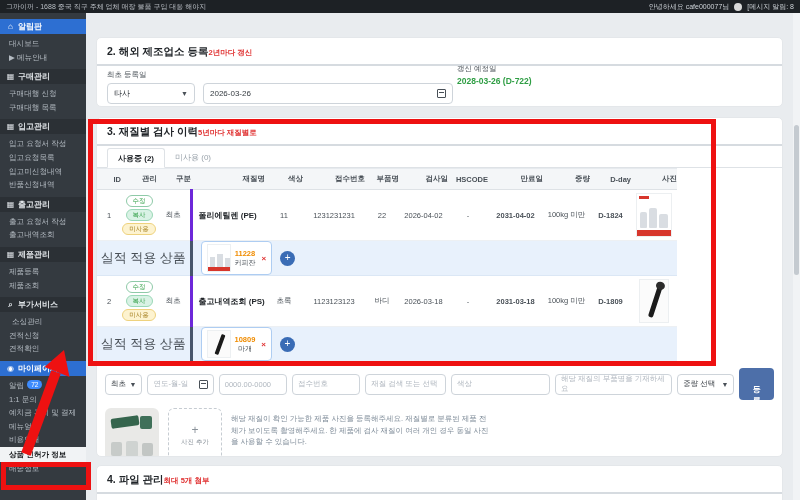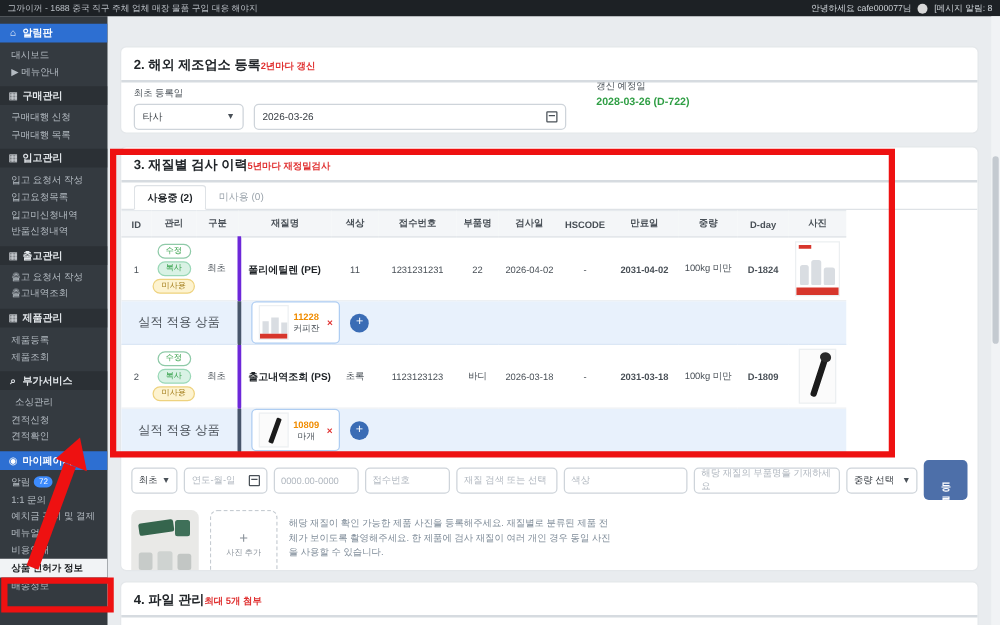--- a/index.html
+++ b/index.html
@@ -37,47 +37,47 @@
   
   .card2 { margin-top:24px; height:70px; position:relative; }
   .field-label { font-size:7.5px; color:#495057; margin:4px 0 3px; }
   .card2-form { padding:0 10px; display:flex; gap:8px; }
   .control { height:21px; border:1px solid #ced4da; border-radius:4px; background:#fff;
     font-size:8px; color:#343a40; display:flex; align-items:center; padding:0 6px; }
   .sel { justify-content:space-between; }
   .chev { color:#495057; font-size:7px; }
   .cal-icon { width:9px; height:9px; border:1px solid #495057; border-radius:1px; position:relative; margin-left:auto; }
   .cal-icon:before { content:""; position:absolute; left:1px; right:1px; top:2px; border-top:1px solid #495057; }
-  .renew-col { position:absolute; left:380px; top:26px; }
+  .renew-col { position:absolute; left:360px; top:26px; }
   .renew-value { font-size:8.5px; font-weight:bold; color:#2f9e44; }
 
   
   .card3 { margin-top:10px; height:340px; position:relative; overflow:hidden; }
   .tabs { display:flex; padding:2px 10px 0; border-bottom:1px solid #dee2e6; }
   .tab { font-size:8px; padding:4px 10px 3px; cursor:pointer; }
   .tab.on { border:1px solid #dee2e6; border-bottom:1px solid #fff; border-radius:3px 3px 0 0;
     margin-bottom:-1px; background:#fff; color:#212529; font-weight:bold; }
   .tab.off { color:#9aa3ab; }
 
   table.mat { border-collapse:collapse; table-layout:fixed; width:580px; }
   .mat th { background:#f4f6f8; font-size:7.5px; color:#495057; font-weight:bold; padding:5px 0;
-    border-top:1px solid #e6eaee; border-bottom:1px solid #dee2e6; }
+    border-top:1px solid #e6eaee; border-bottom:1px solid #dee2e6;text-align:right; }
   .mat td { font-size:7.5px; color:#495057; text-align:center; border-bottom:1px solid #edf0f3; vertical-align:middle; }
   .row-main td { height:51px; }
   td.mat-name { text-align:left; padding-left:6px; font-weight:bold; color:#212529; border-left:3px solid #6d28d9; font-size:8px; }
   .green { color:#2f9e44; font-weight:bold; }
   .red { color:#e03131; font-weight:bold; }
   .btn-stack { display:flex; flex-direction:column; gap:2px; align-items:center; }
   .pill { font-size:6.5px; line-height:10px; padding:0 6px; border-radius:7px; cursor:pointer; }
   .pill.edit { border:1px solid #8fcaa8; color:#2f9e44; background:#fff; }
   .pill.copy { border:1px solid #9ad8b7; color:#2f9e44; background:#d9f2e5; }
   .pill.unused { border:1px solid #eed27e; color:#a07a16; background:#fdf3d0; }
 
   tr.subrow td { background:#e8f1fc; height:32px; border-bottom:1px solid #dbe7f5; }
-  td.sub-label { font-size:10px; color:#495057; }
+  td.sub-label { font-size:13px; color:#495057; }
   td.sub-content { border-left:3px solid #47556b; }
   .sub-flex { display:flex; align-items:center; gap:8px; padding-left:8px; }
   .chip { display:flex; align-items:center; gap:4px; background:#fff; border:1px solid #aecdf2;
     border-radius:4px; padding:2px 5px; }
   .chip-num { color:#f08c00; font-weight:bold; font-size:7.5px; }
   .chip-name { color:#495057; font-size:7px; }
   .chip-x { color:#e03131; font-size:8px; font-weight:bold; cursor:pointer; margin-left:2px; }
   .plus-btn { width:15px; height:15px; border-radius:50%; background:#3a6cb5; color:#fff; font-size:10px;
     line-height:14px; text-align:center; cursor:pointer; }
 
@@ -228,21 +228,21 @@
       </div>
       <div class="renew-col">
         <div class="field-label" style="margin:0 0 2px;">갱신 예정일</div>
         <div class="renew-value">2028-03-26 (D-722)</div>
       </div>
     </div>
 
     <div class="card card3">
       <div class="sec-head">
         <span class="sec-title">3. 재질별 검사 이력</span>
-        <span class="sec-notice">5년마다 재정밀검사</span>
+        <span class="sec-notice">5년마다 재질별로</span>
       </div>
       <div class="sec-divider"></div>
 
       <div class="tabs">
         <div class="tab on">사용중 (2)</div>
         <div class="tab off">미사용 (0)</div>
       </div>
 
       <table class="mat">
         <colgroup>

